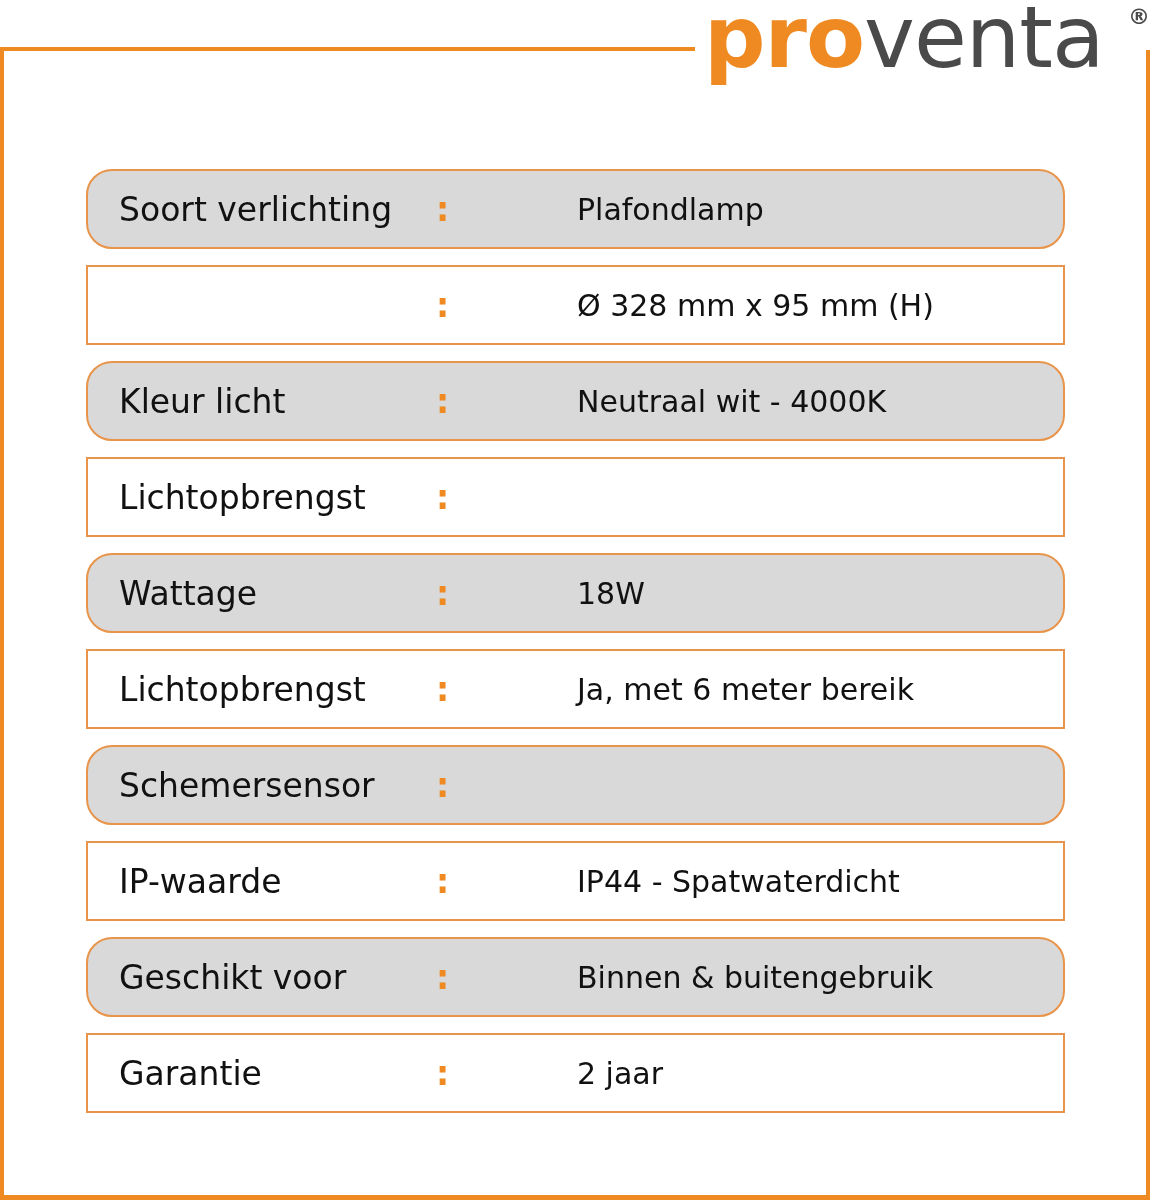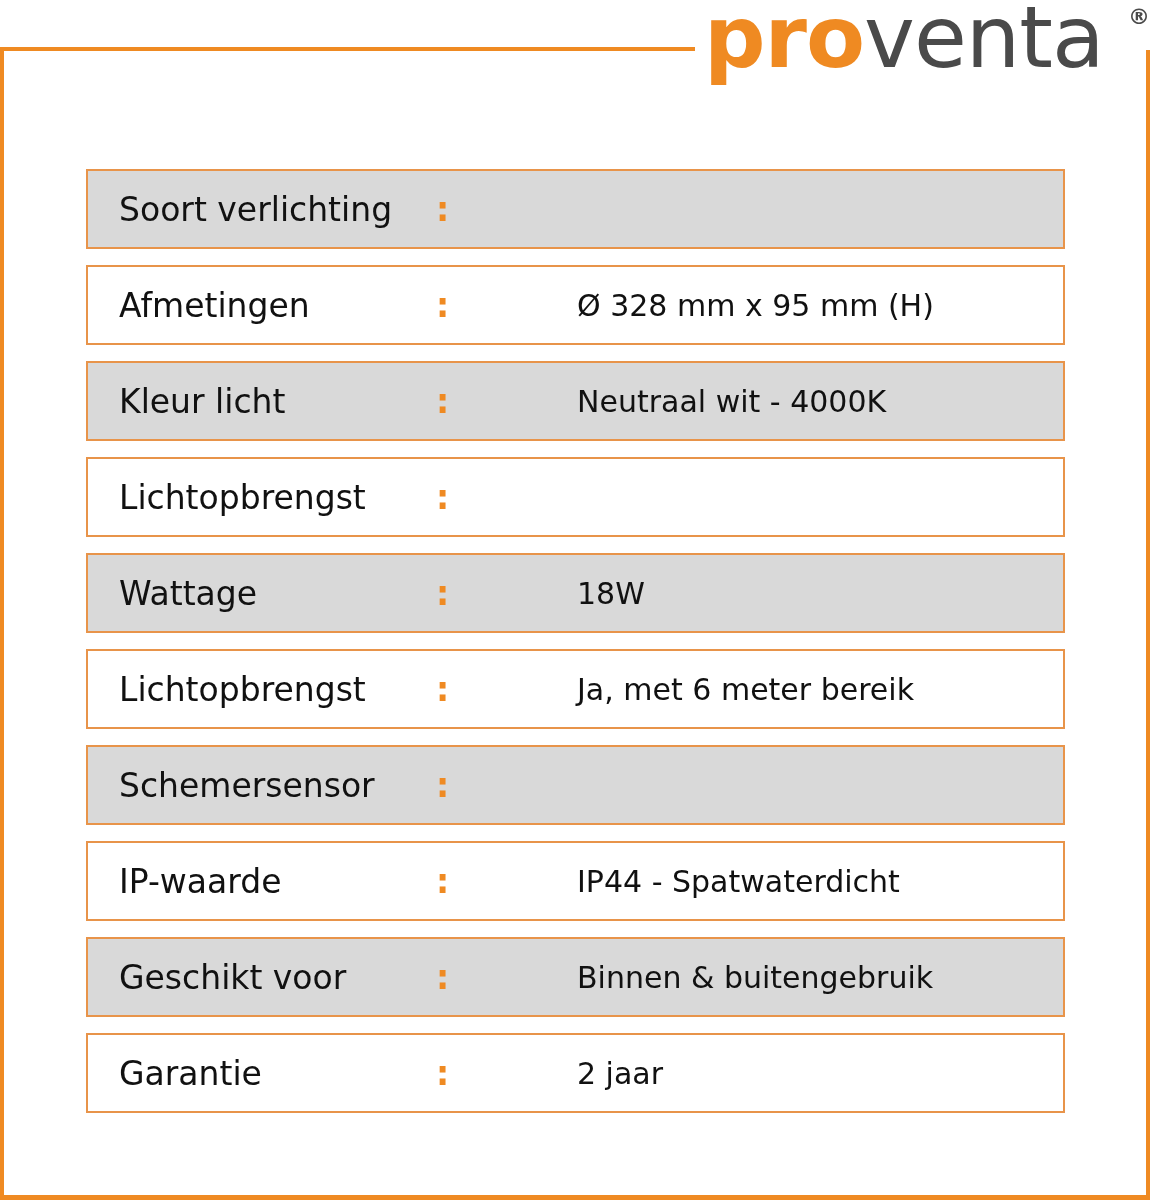--- a/index.html
+++ b/index.html
@@ -10,21 +10,21 @@
     .frame-bottom { position: absolute; left: 0; top: 1195px; width: 1150px; height: 5px; background: #ef8a22; }
     .frame-right { position: absolute; left: 1146px; top: 50px; width: 4px; height: 1150px; background: #ef8a22; }
     .logo { position: absolute; left: 704px; top: -6px; font-family: "DejaVu Sans", sans-serif;
             font-size: 86px; letter-spacing: -1px; line-height: 1; }
     .logo .pro { color: #ef8a22; font-weight: bold; }
     .logo .venta { color: #4a4a4a; font-weight: normal; }
     .logo .reg { position: absolute; left: 424px; top: 12px; font-size: 22px; color: #4a4a4a; font-weight: bold; }
     .rows { position: absolute; left: 86px; top: 169px; width: 979px; }
     .row { position: relative; height: 80px; border: 2px solid #e8944a; box-sizing: border-box;
            margin-bottom: 16px; display: flex; align-items: center; }
-    .row.shaded { background: #d9d9d9; }
+    .row.shaded { background: #d9d9d9; border-radius: 26px; }
     .row.plain { background: #ffffff; }
     .label { position: absolute; left: 31px; font-size: 33px; color: #111111; }
     .colon { position: absolute; left: 348px; font-size: 33px; color: #ef8a22; font-weight: bold; }
     .value { position: absolute; left: 489px; font-size: 30px; color: #111111; }
   </style>
 </head>
 <body>
 
 <div class="frame-top"></div>
 <div class="frame-left"></div>
@@ -33,23 +33,23 @@
 
 <div class="logo">
   <span class="pro">pro</span><span class="venta">venta</span>
   <span class="reg">®</span>
 </div>
 
 <div class="rows">
   <div class="row shaded">
     <span class="label">Soort verlichting</span>
     <span class="colon">:</span>
+    <span class="value">Plafondlamp</span>
   </div>
   <div class="row plain">
-    <span class="label">Afmetingen</span>
     <span class="colon">:</span>
     <span class="value">Ø 328 mm x 95 mm (H)</span>
   </div>
   <div class="row shaded">
     <span class="label">Kleur licht</span>
     <span class="colon">:</span>
     <span class="value">Neutraal wit - 4000K</span>
   </div>
   <div class="row plain">
     <span class="label">Lichtopbrengst</span>

